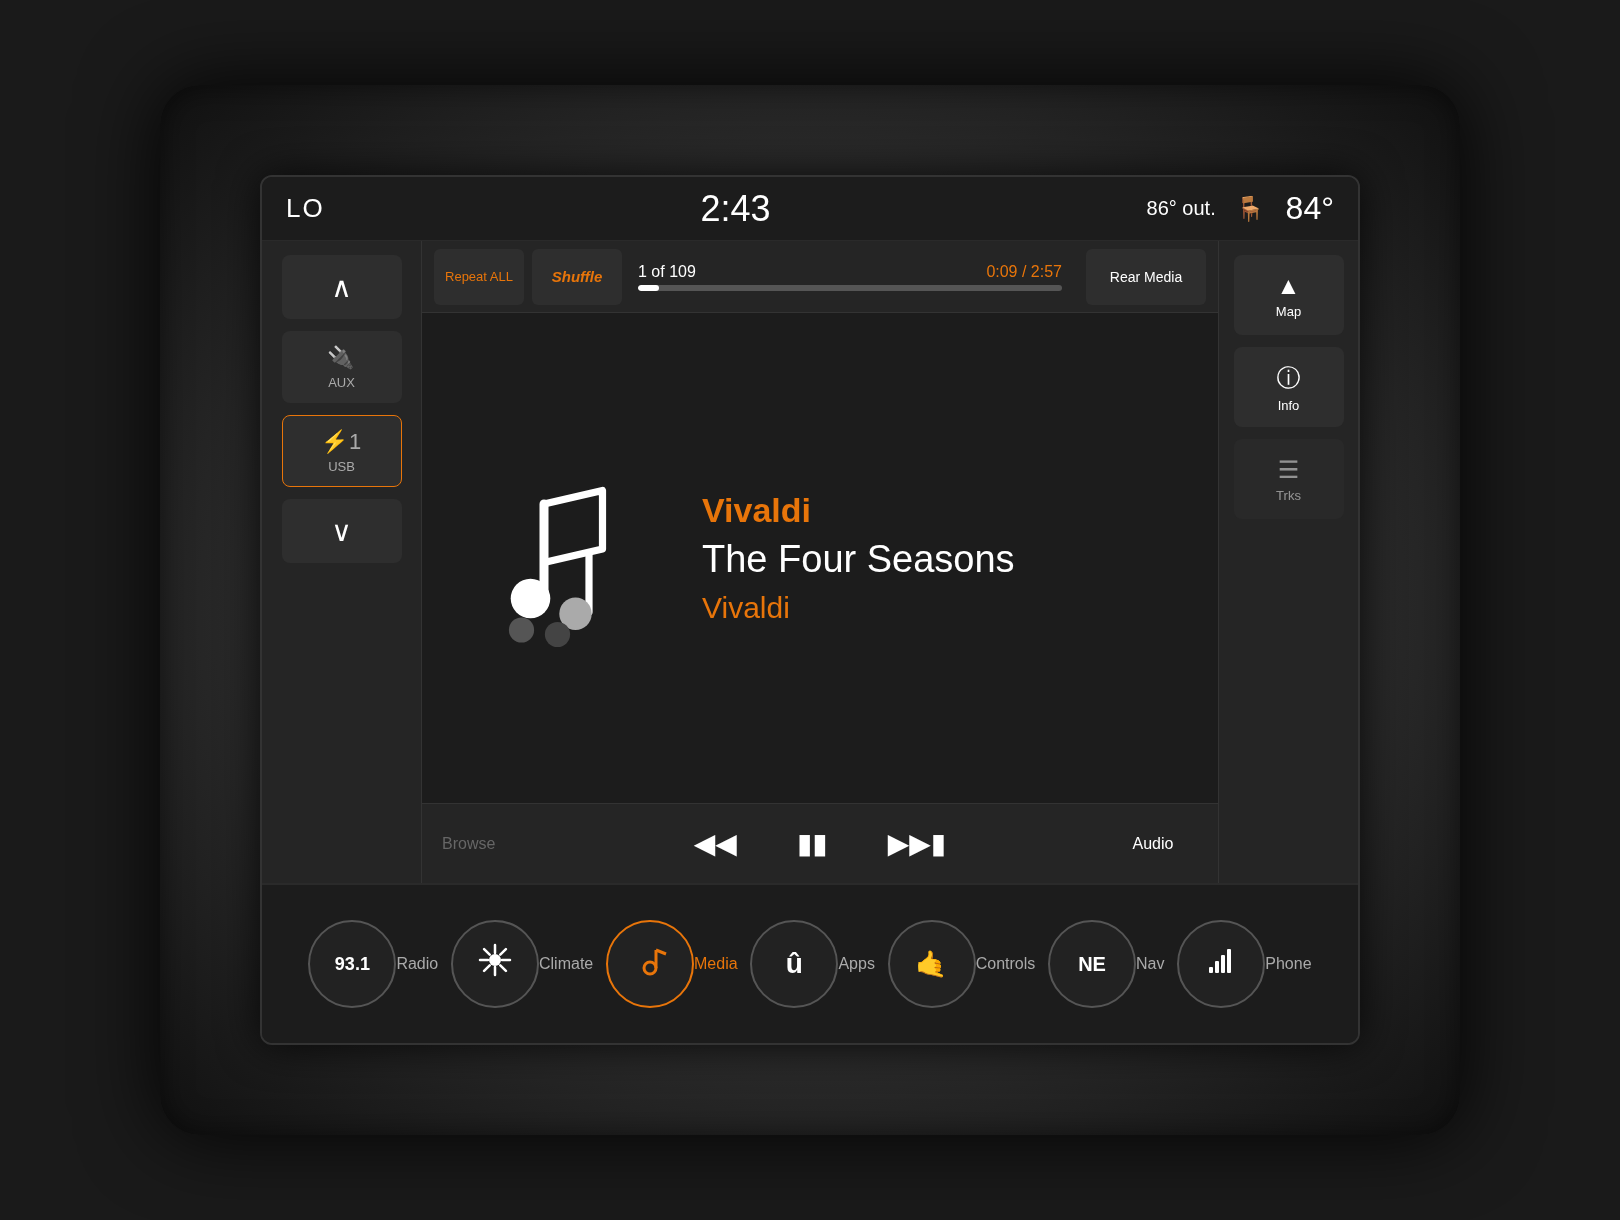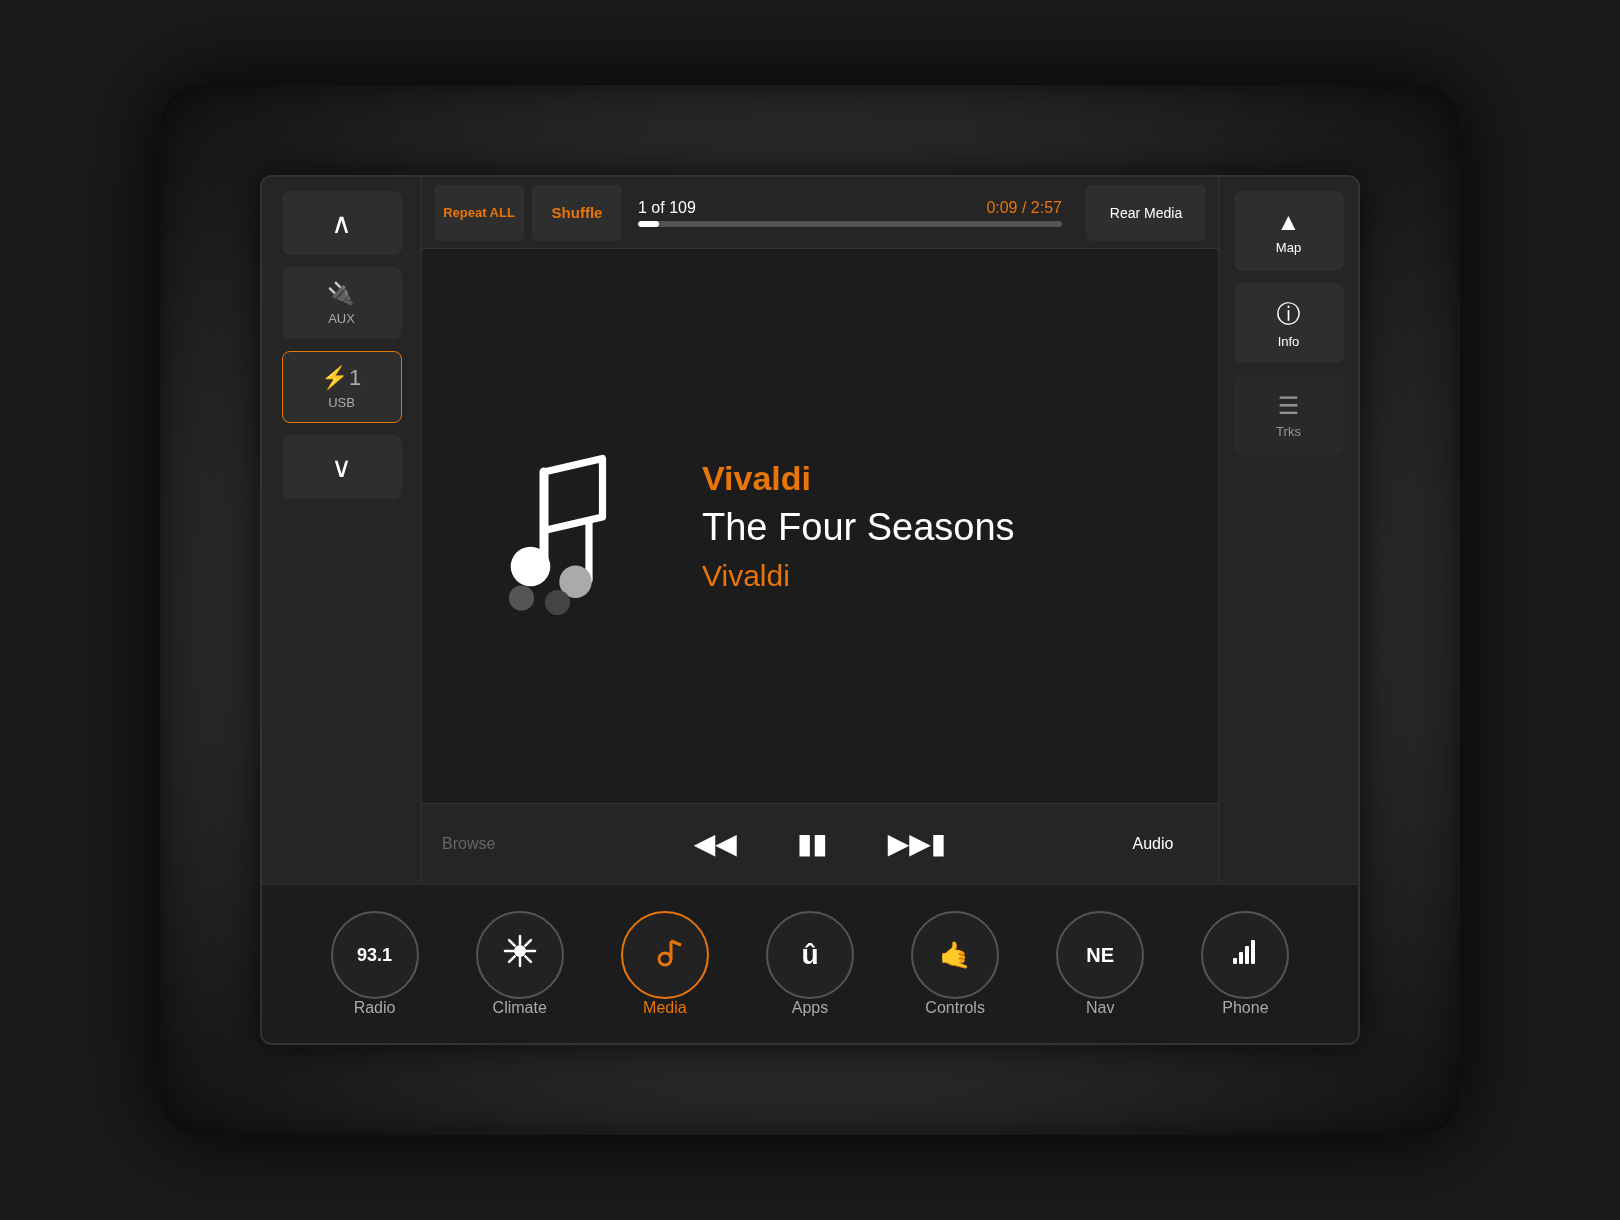--- a/index.html
+++ b/index.html
@@ -148,40 +148,41 @@
       width: 90px;
       height: 56px;
       background: #2e2e2e;
       border-radius: 6px;
       display: flex;
       flex-direction: column;
       align-items: center;
       justify-content: center;
       color: #e8750a;
       font-size: 13px;
-      font-weight: bold;
+      font-weight: normal;
       cursor: pointer;
       line-height: 1.2;
       text-align: center;
       border: none;
     }
     .shuffle-btn {
       width: 90px;
       height: 56px;
       background: #2e2e2e;
       border-radius: 6px;
       display: flex;
       align-items: center;
       justify-content: center;
       color: #e8750a;
       font-size: 15px;
       font-weight: bold;
       cursor: pointer;
       margin-left: 8px;
       border: none;
+      font-style: italic;
     }
     .track-info-bar {
       flex: 1;
       display: flex;
       flex-direction: column;
       padding: 0 16px;
       justify-content: center;
     }
     .track-counter-row {
       display: flex;
@@ -333,21 +334,20 @@
       height: 160px;
       background: #1c1c1c;
       display: flex;
       align-items: center;
       justify-content: space-around;
       padding: 0 40px;
       border-top: 2px solid #2a2a2a;
     }
     .nav-item {
       display: flex;
-      flex-direction: column;
       align-items: center;
       justify-content: center;
       cursor: pointer;
     }
     .nav-circle {
       width: 88px;
       height: 88px;
       border-radius: 50%;
       border: 2px solid #555;
       display: flex;
@@ -372,20 +372,29 @@
       width: 180px;
       height: 180px;
     }
   </style>
 </head>
 <body>
 
 <div class="outer-bezel">
   <div class="screen">
 
+    <div class="status-bar">
+      <span class="status-lo">LO</span>
+      <span class="status-time">2:43</span>
+      <div class="status-right">
+        <span class="status-temp-out">86° out.</span>
+        <span class="status-seat-icon">🪑</span>
+        <span class="status-temp-in">84°</span>
+      </div>
+    </div>
 
     <div class="main-content">
 
       <div class="left-sidebar">
         <div class="arrow-btn">∧</div>
         <div class="sidebar-btn">
           <span class="icon">🔌</span>
           <span>AUX</span>
         </div>
         <div class="sidebar-btn active">

